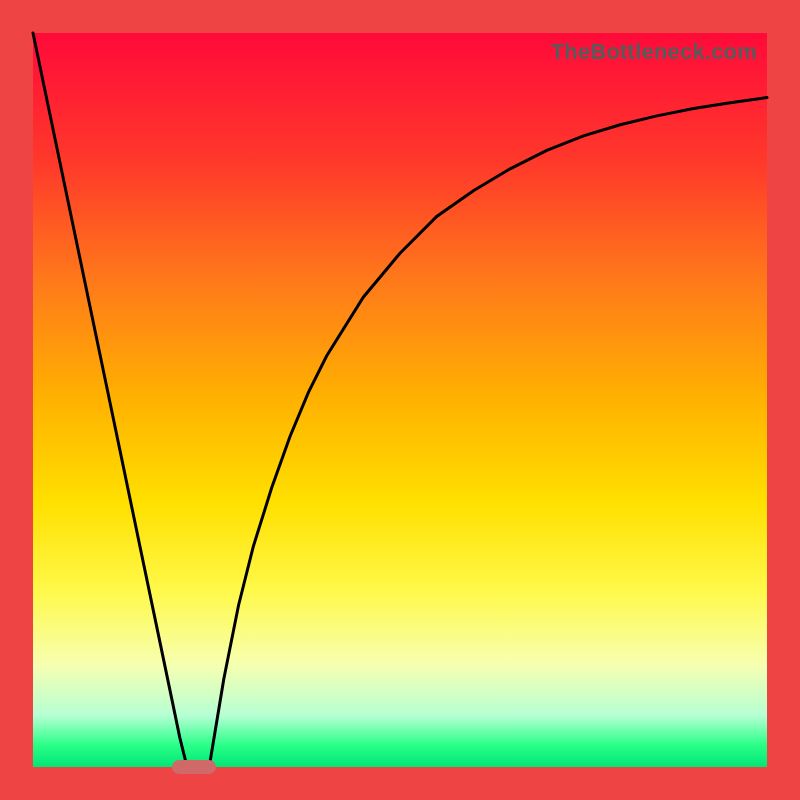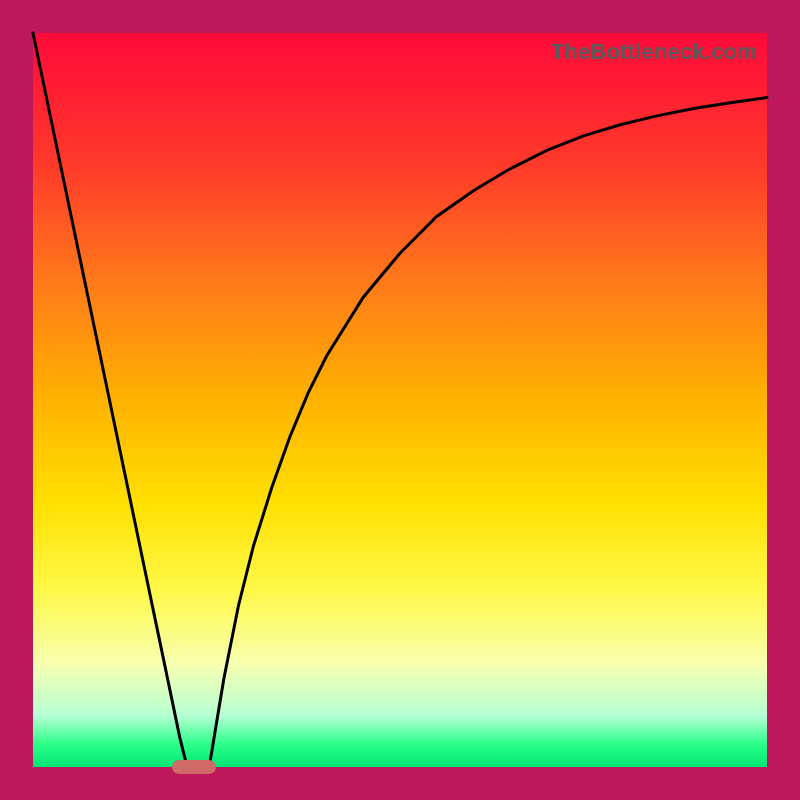--- a/index.html
+++ b/index.html
@@ -8,21 +8,21 @@
     width: 800px;
     height: 800px;
     background: #000;
     font-family: Arial, Helvetica, sans-serif;
     overflow: hidden;
   }
   .frame {
     position: relative;
     width: 800px;
     height: 800px;
-    background: #be185d;
+    background: #ef4444;
   }
   .plot {
     position: absolute;
     left: 33px;
     top: 33px;
     width: 734px;
     height: 734px;
     background: linear-gradient(to bottom,
       #ff0a3a 0%,
       #ff3a2a 18%,

